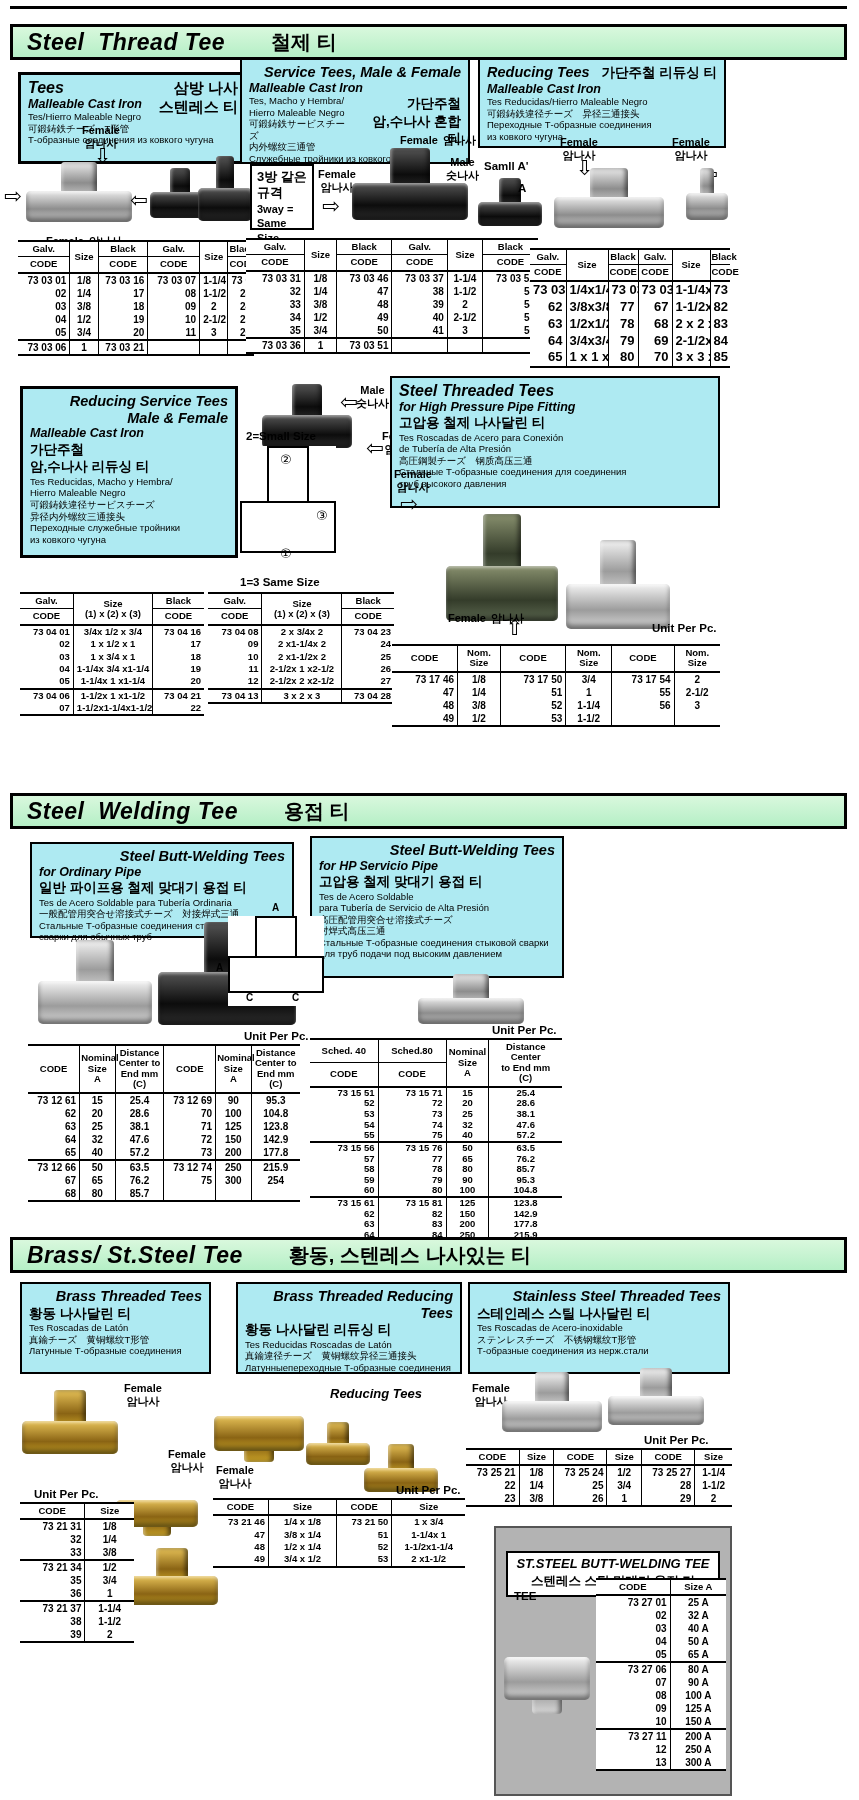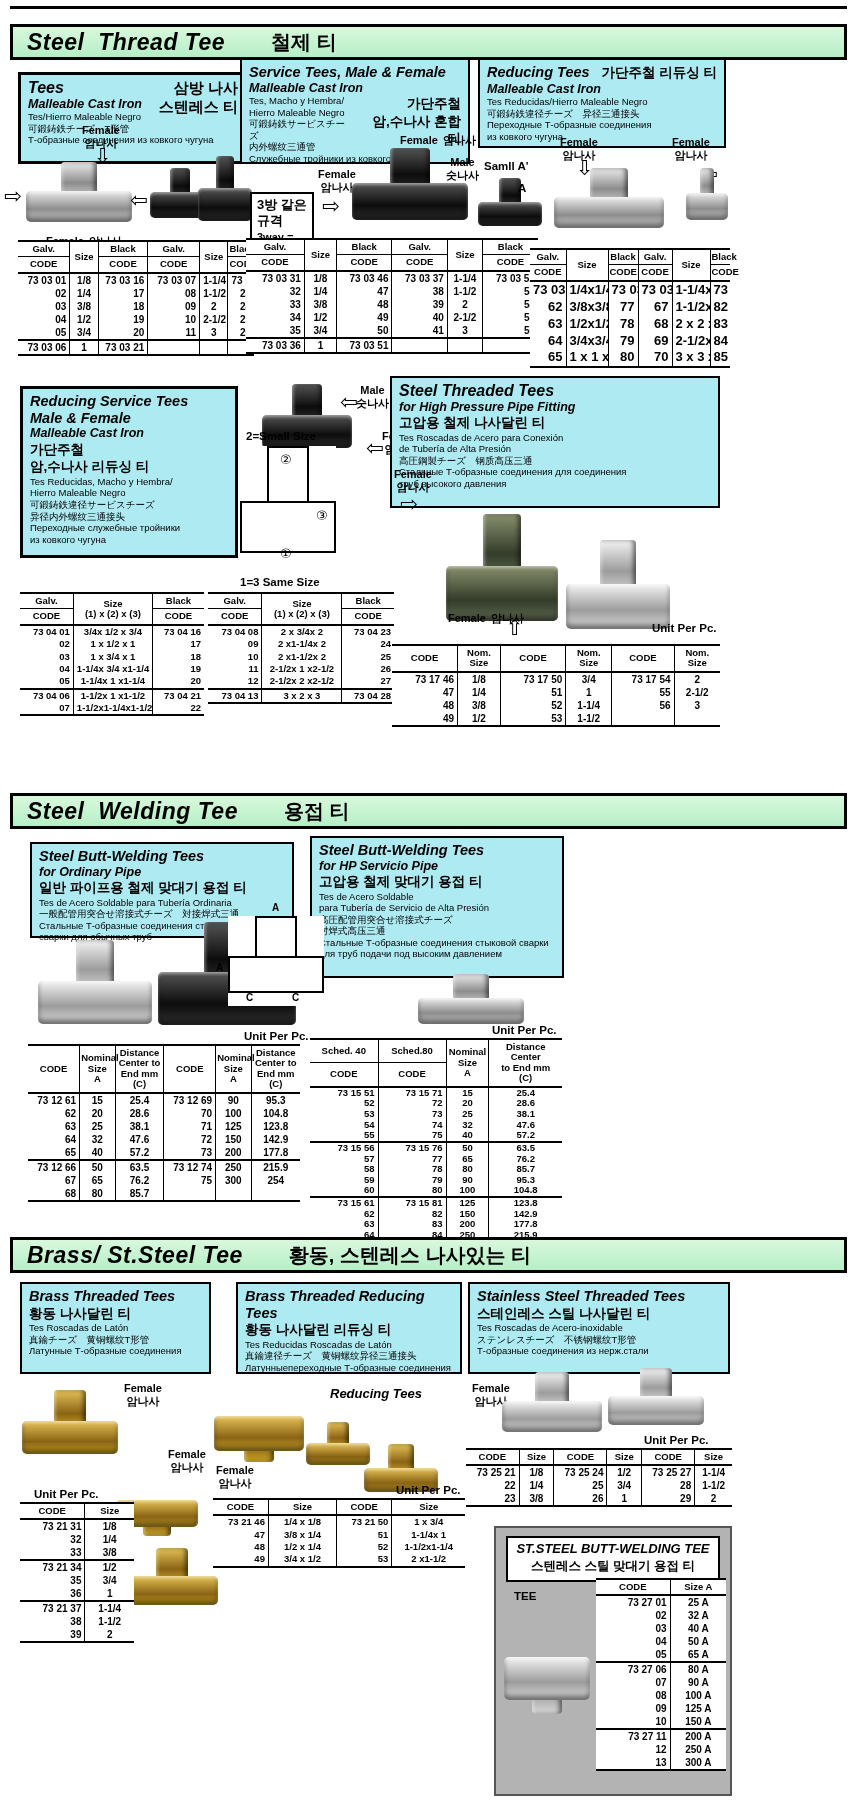--- a/index.html
+++ b/index.html
@@ -9,21 +9,21 @@
   
   .banner{position:absolute;left:10px;width:837px;height:36px;border:3px solid #000;
           background:linear-gradient(180deg,#d9f8dd,#b5efc6);display:flex;align-items:center;
           padding:0 14px;box-sizing:border-box;gap:46px;}
   .banner .b-en{font:italic bold 23px "Liberation Sans",sans-serif;white-space:pre;letter-spacing:.5px;}
   .banner .b-kr{font:bold 20px "Liberation Sans",sans-serif;}
   
   .ibox{position:absolute;background:#aeeaf2;border:2px solid #000;padding:4px 7px;box-sizing:border-box;}
   .ibox.thick{border-width:3px;}
   .t1{font:italic bold 16px/1.1 "Liberation Sans",sans-serif;}
-  .t1s{font:italic bold 14.5px/1.15 "Liberation Sans",sans-serif;}
+  .t1s{font:italic bold 14.5px/1.15 "Liberation Sans",sans-serif;text-align:right;}
   .t2{font:italic bold 12.5px/1.15 "Liberation Sans",sans-serif;}
   .t3{font:9.5px/1.22 "Liberation Sans",sans-serif;}
   .k1{font:bold 15px/1.25 "Liberation Sans",sans-serif;}
   .k2{font:bold 13.5px/1.3 "Liberation Sans",sans-serif;}
   .cols{display:flex;justify-content:space-between;align-items:flex-start;gap:4px;}
   
   .flabel{position:absolute;display:flex;flex-direction:column;align-items:center;
           font:bold 11px/1.15 "Liberation Sans",sans-serif;white-space:nowrap;}
   .flabel.h{flex-direction:row;gap:5px;}
   .cap{position:absolute;font:bold 11.5px "Liberation Sans",sans-serif;white-space:nowrap;}
@@ -40,27 +40,27 @@
   .galv  .h,.galv  .v{background:linear-gradient(180deg,#ececec,#8d8d8d 58%,#cdcdcd);}
   .black .h,.black .v{background:linear-gradient(180deg,#555,#0c0c0c 60%,#303030);}
   .brass .h,.brass .v{background:linear-gradient(180deg,#e7c258,#8a6414 62%,#c9a227);}
   .ss    .h,.ss    .v{background:linear-gradient(180deg,#f4f4f4,#9c9c9c 58%,#d8d8d8);}
   .green .h,.green .v{background:linear-gradient(180deg,#88906e,#343c2a 62%,#5c6850);}
   
   .ldraw{position:absolute;background:#fff;}
   .ld-v{position:absolute;left:28%;width:44%;top:0;height:46%;border:2px solid #000;border-bottom:none;box-sizing:border-box;background:#fff;}
   .ld-h{position:absolute;left:0;right:0;top:44%;height:42%;border:2px solid #000;box-sizing:border-box;background:#fff;}
   
-  .wbox{position:absolute;background:#fff;border:2px solid #000;padding:3px 5px;box-sizing:border-box;margin-top:28px;}
+  .wbox{position:absolute;background:#fff;border:2px solid #000;padding:3px 5px;box-sizing:border-box;}
   .wbox .kr{font:bold 13px/1.25 "Liberation Sans",sans-serif;}
   .wbox .en{font:bold 11px/1.35 "Liberation Sans",sans-serif;}
   
   .panel{position:absolute;background:#b3b3b3;border:2px solid #555;box-sizing:border-box;}
   .ptitle{position:absolute;background:#fff;border:2px solid #000;box-sizing:border-box;
-          text-align:center;padding:3px 2px;}
+          text-align:center;padding:3px 2px;margin-top:15px;}
   .ptitle .l1{font:italic bold 13px/1.3 "Liberation Sans",sans-serif;}
   .ptitle .l2{font:bold 12.5px/1.3 "Liberation Sans",sans-serif;}
   
   .dt{position:absolute;background:#fff;}
   .dt table{width:100%;border-collapse:collapse;table-layout:fixed;
             border-top:2px solid #000;border-bottom:2px solid #000;background:#fff;}
   .dt th{font:bold 9.5px/1.1 "Liberation Sans",sans-serif;text-align:center;vertical-align:middle;
          padding:2px 1px;white-space:pre-line;}
   .dt td{font:bold 10px/1.3 "Liberation Sans",sans-serif;padding:0 3px;white-space:pre;overflow:hidden;}
   .dt th,.dt td{border-left:1px solid #000;}

